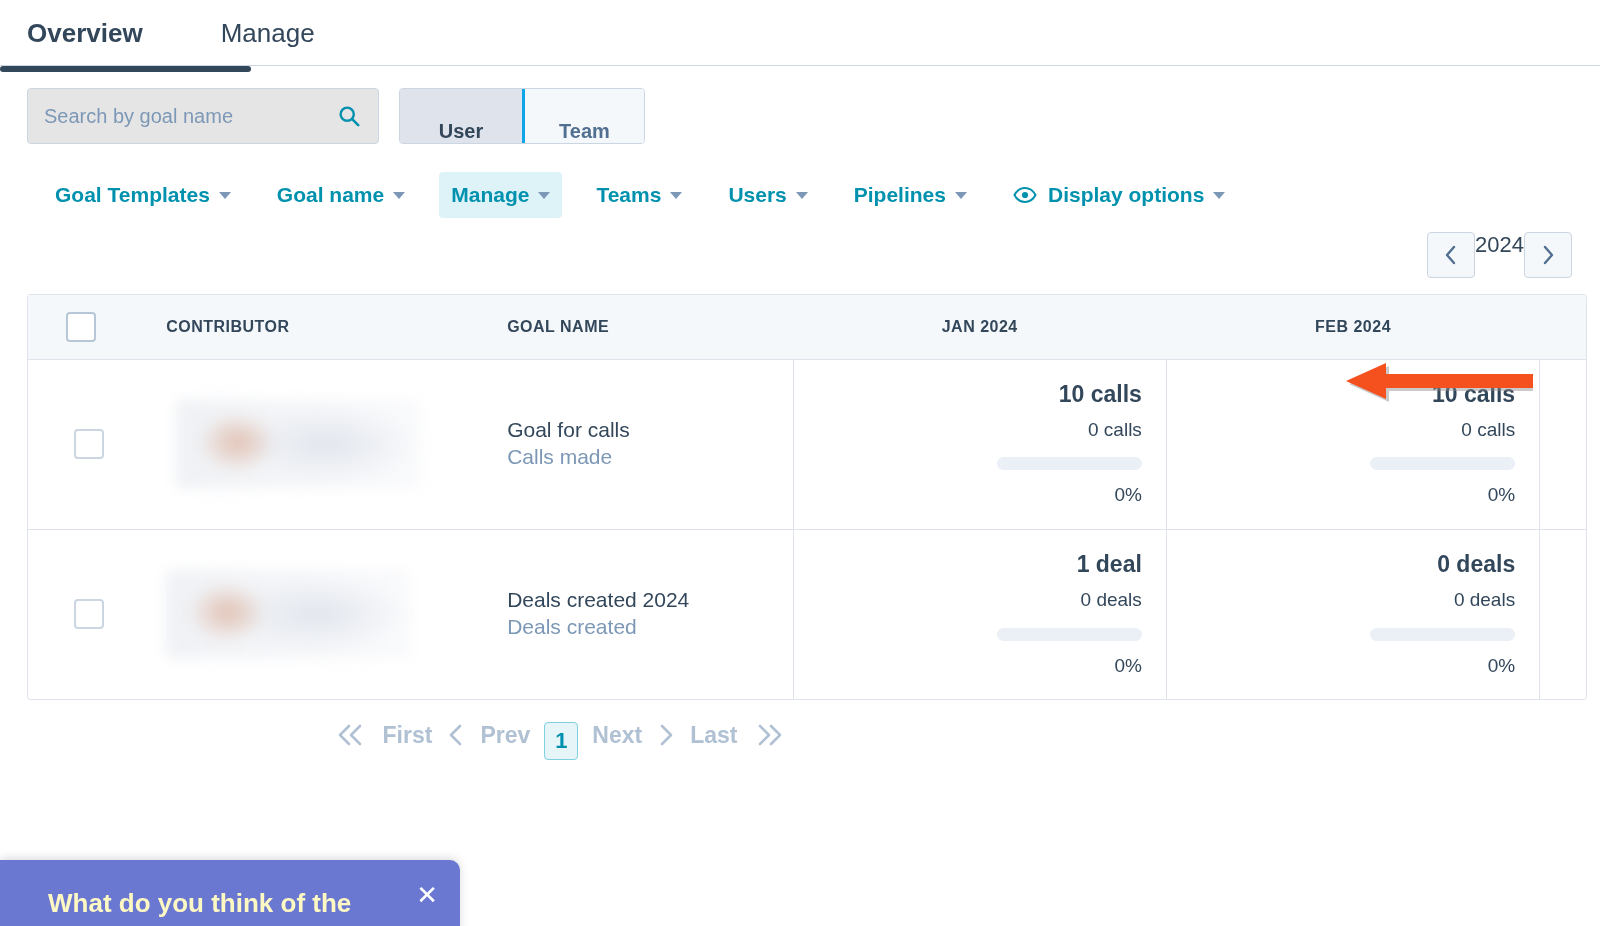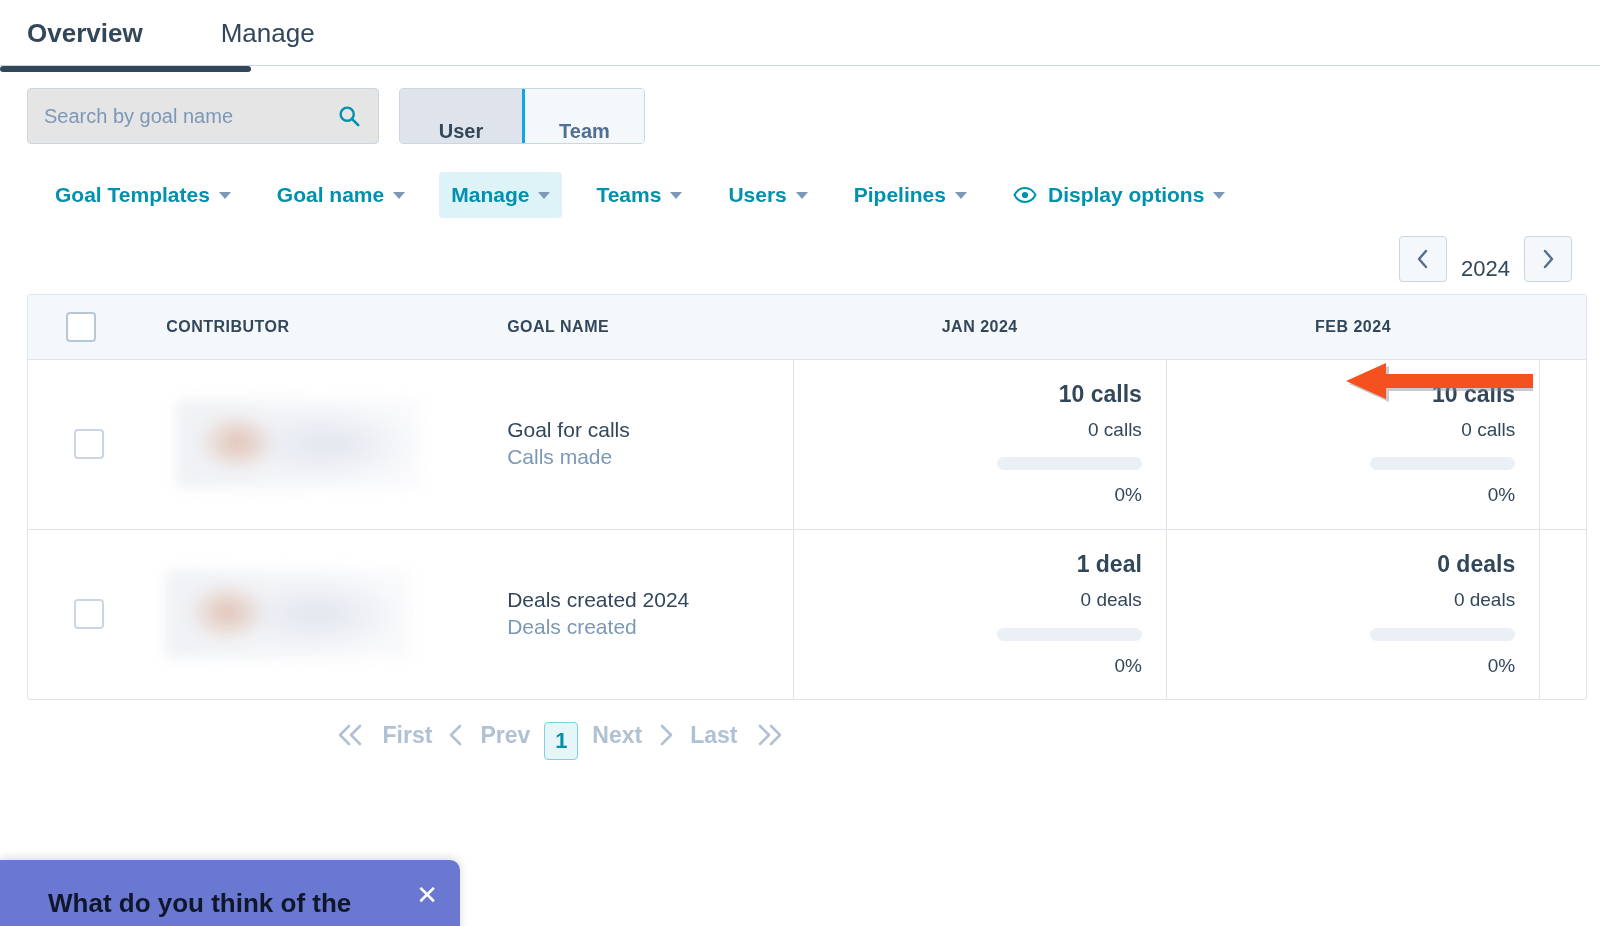--- a/index.html
+++ b/index.html
@@ -142,24 +142,24 @@
     left: 1343px;
     top: 196px;
     width: 190px;
     height: 42px;
     pointer-events: none;
   }
 
   
   .yearnav {
     display: flex;
-    align-items: flex-end;
+    align-items: flex-start;
     justify-content: flex-end;
     padding-right: 28px;
-    gap: 14px;
+    gap: 0;
     margin-top: 6px;
     height: 50px;
   }
   .yearbtn {
     width: 48px; height: 46px;
     border: 1px solid #cbd6e2;
     border-radius: 4px;
     background: #f5f8fa;
     display: flex; align-items: center; justify-content: center;
     cursor: pointer;
@@ -306,21 +306,21 @@
     border-radius: 0 10px 0 0;
     box-shadow: 0 -2px 10px rgba(0,0,0,.14);
     overflow: hidden;
   }
   .survey-title {
     position: absolute;
     left: 48px;
     top: 28px;
     font-size: 26px;
     font-weight: bold;
-    color: #0f172a;
+    color: #fef9c3;
     white-space: nowrap;
   }
   .survey-close {
     position: absolute;
     right: 22px;
     top: 22px;
     color: #ffffff;
     font-size: 26px;
     line-height: 1;
     cursor: pointer;

